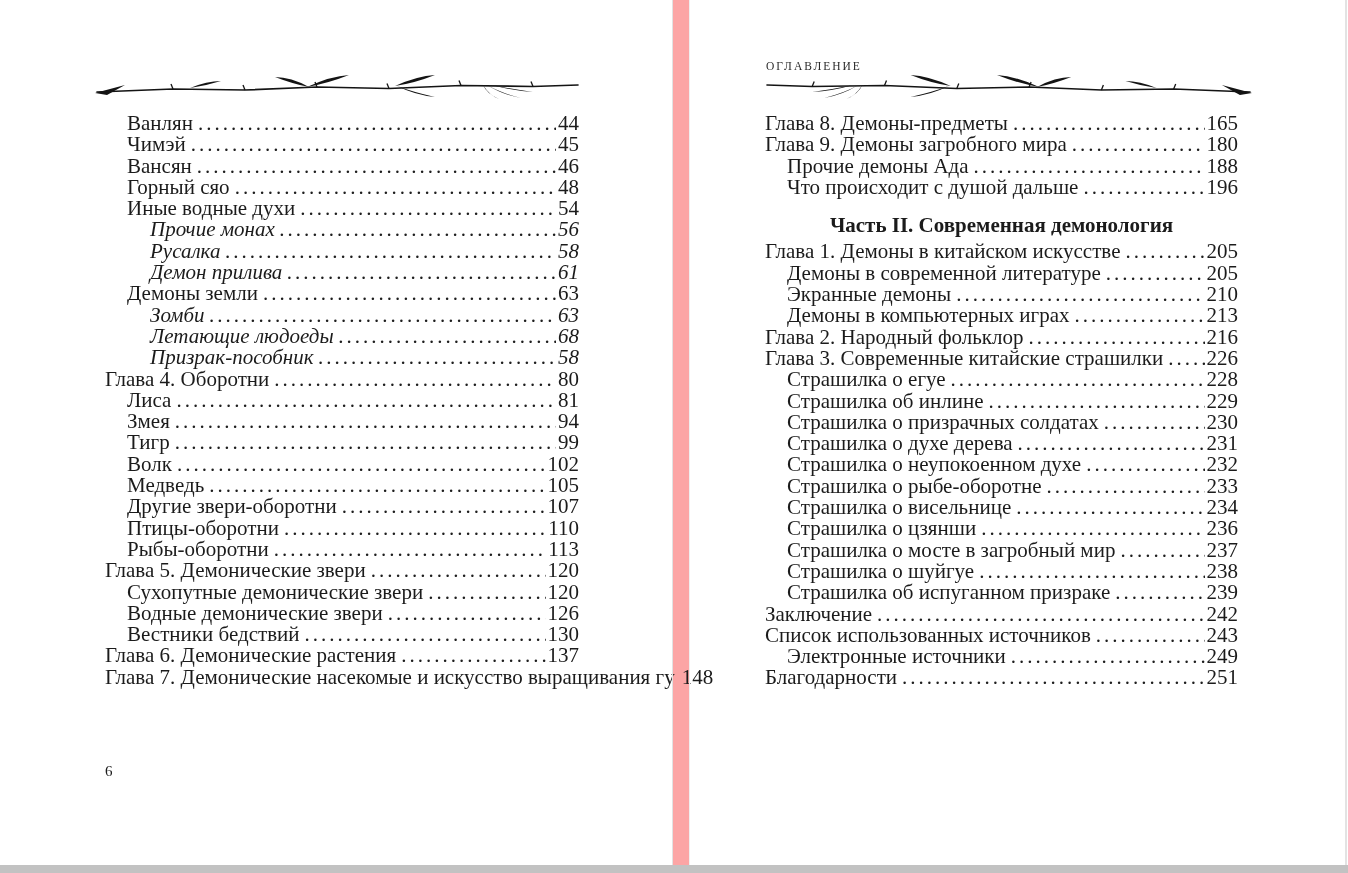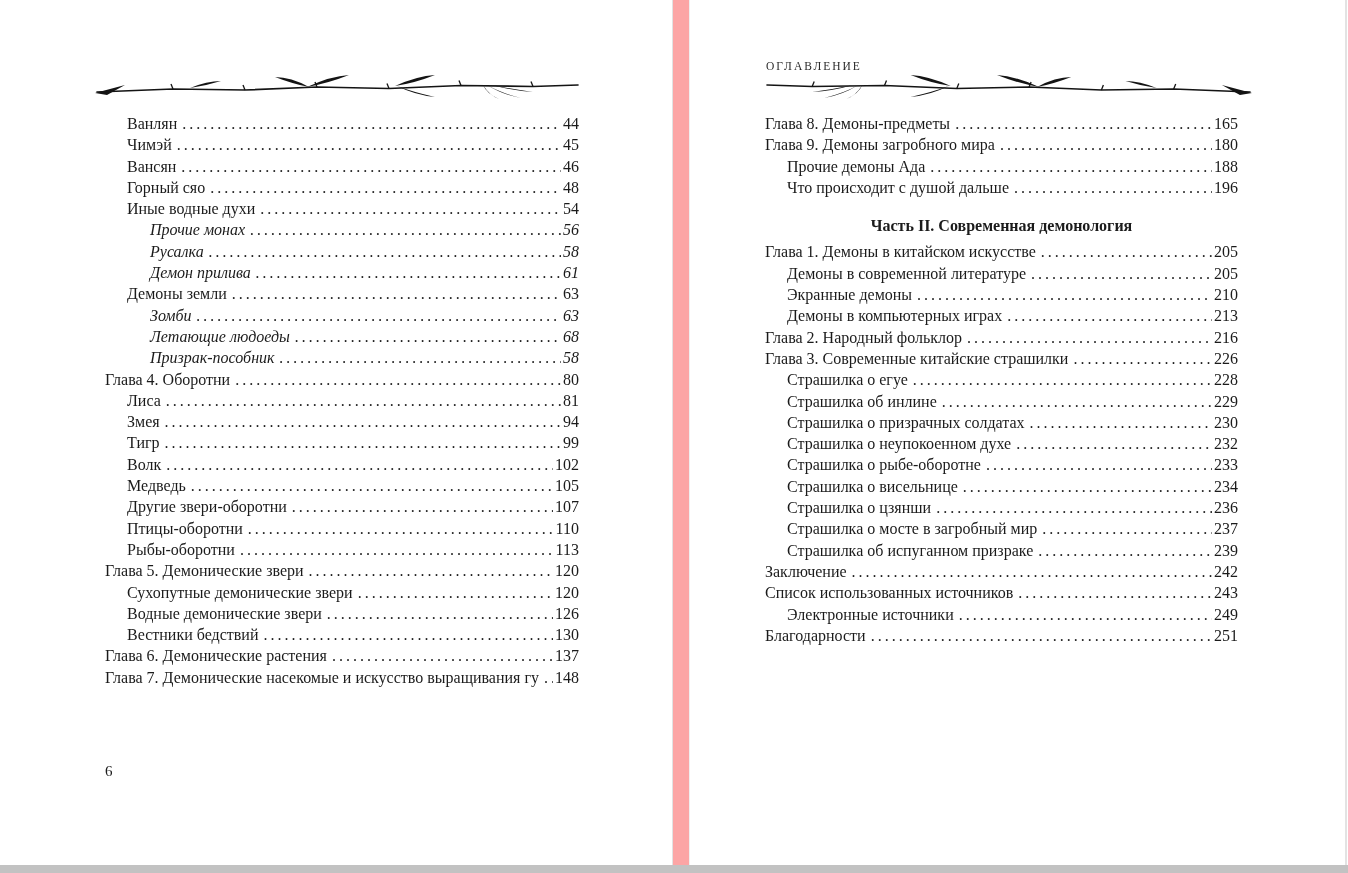--- a/index.html
+++ b/index.html
@@ -26,21 +26,21 @@
   .running-header {
     position: absolute; left: 766px; top: 60px;
     font-size: 11.5px; letter-spacing: 2px; color: #2a2a2a;
   }
 
   .ornament { position: absolute; top: 73px; height: 26px; }
   .ornament svg { width: 100%; height: 100%; display: block; }
   .ornament-left  { left: 95px;  width: 485px; }
   .ornament-right { left: 765px; width: 487px; transform: scaleX(-1); }
 
-  .toc { position: absolute; top: 113px; font-size: 16px; }
+  .toc { position: absolute; top: 113px; font-size: 21px; }
   .toc-left  { left: 105px; width: 474px; }
   .toc-right { left: 765px; width: 473px; }
 
   .toc-row { display: flex; align-items: baseline; height: 21.3px; line-height: 21.3px; }
   .lvl-0 { padding-left: 0; }
   .lvl-1 { padding-left: 22px; }
   .lvl-2 { padding-left: 45px; }
   .italic { font-style: italic; }
 
   .toc-label { white-space: nowrap; }
@@ -307,20 +307,25 @@
         <span class="toc-label">Страшилка об инлине</span>
         <span class="toc-dots"></span>
         <span class="toc-page-num">229</span>
       </div>
       <div class="toc-row lvl-1">
         <span class="toc-label">Страшилка о призрачных солдатах</span>
         <span class="toc-dots"></span>
         <span class="toc-page-num">230</span>
       </div>
       <div class="toc-row lvl-1">
+        <span class="toc-label">Страшилка о духе дерева</span>
+        <span class="toc-dots"></span>
+        <span class="toc-page-num">231</span>
+      </div>
+      <div class="toc-row lvl-1">
         <span class="toc-label">Страшилка о неупокоенном духе</span>
         <span class="toc-dots"></span>
         <span class="toc-page-num">232</span>
       </div>
       <div class="toc-row lvl-1">
         <span class="toc-label">Страшилка о рыбе-оборотне</span>
         <span class="toc-dots"></span>
         <span class="toc-page-num">233</span>
       </div>
       <div class="toc-row lvl-1">
@@ -330,20 +335,25 @@
       </div>
       <div class="toc-row lvl-1">
         <span class="toc-label">Страшилка о цзянши</span>
         <span class="toc-dots"></span>
         <span class="toc-page-num">236</span>
       </div>
       <div class="toc-row lvl-1">
         <span class="toc-label">Страшилка о мосте в загробный мир</span>
         <span class="toc-dots"></span>
         <span class="toc-page-num">237</span>
+      </div>
+      <div class="toc-row lvl-1">
+        <span class="toc-label">Страшилка о шуйгуе</span>
+        <span class="toc-dots"></span>
+        <span class="toc-page-num">238</span>
       </div>
       <div class="toc-row lvl-1">
         <span class="toc-label">Страшилка об испуганном призраке</span>
         <span class="toc-dots"></span>
         <span class="toc-page-num">239</span>
       </div>
       <div class="toc-row lvl-0">
         <span class="toc-label">Заключение</span>
         <span class="toc-dots"></span>
         <span class="toc-page-num">242</span>

